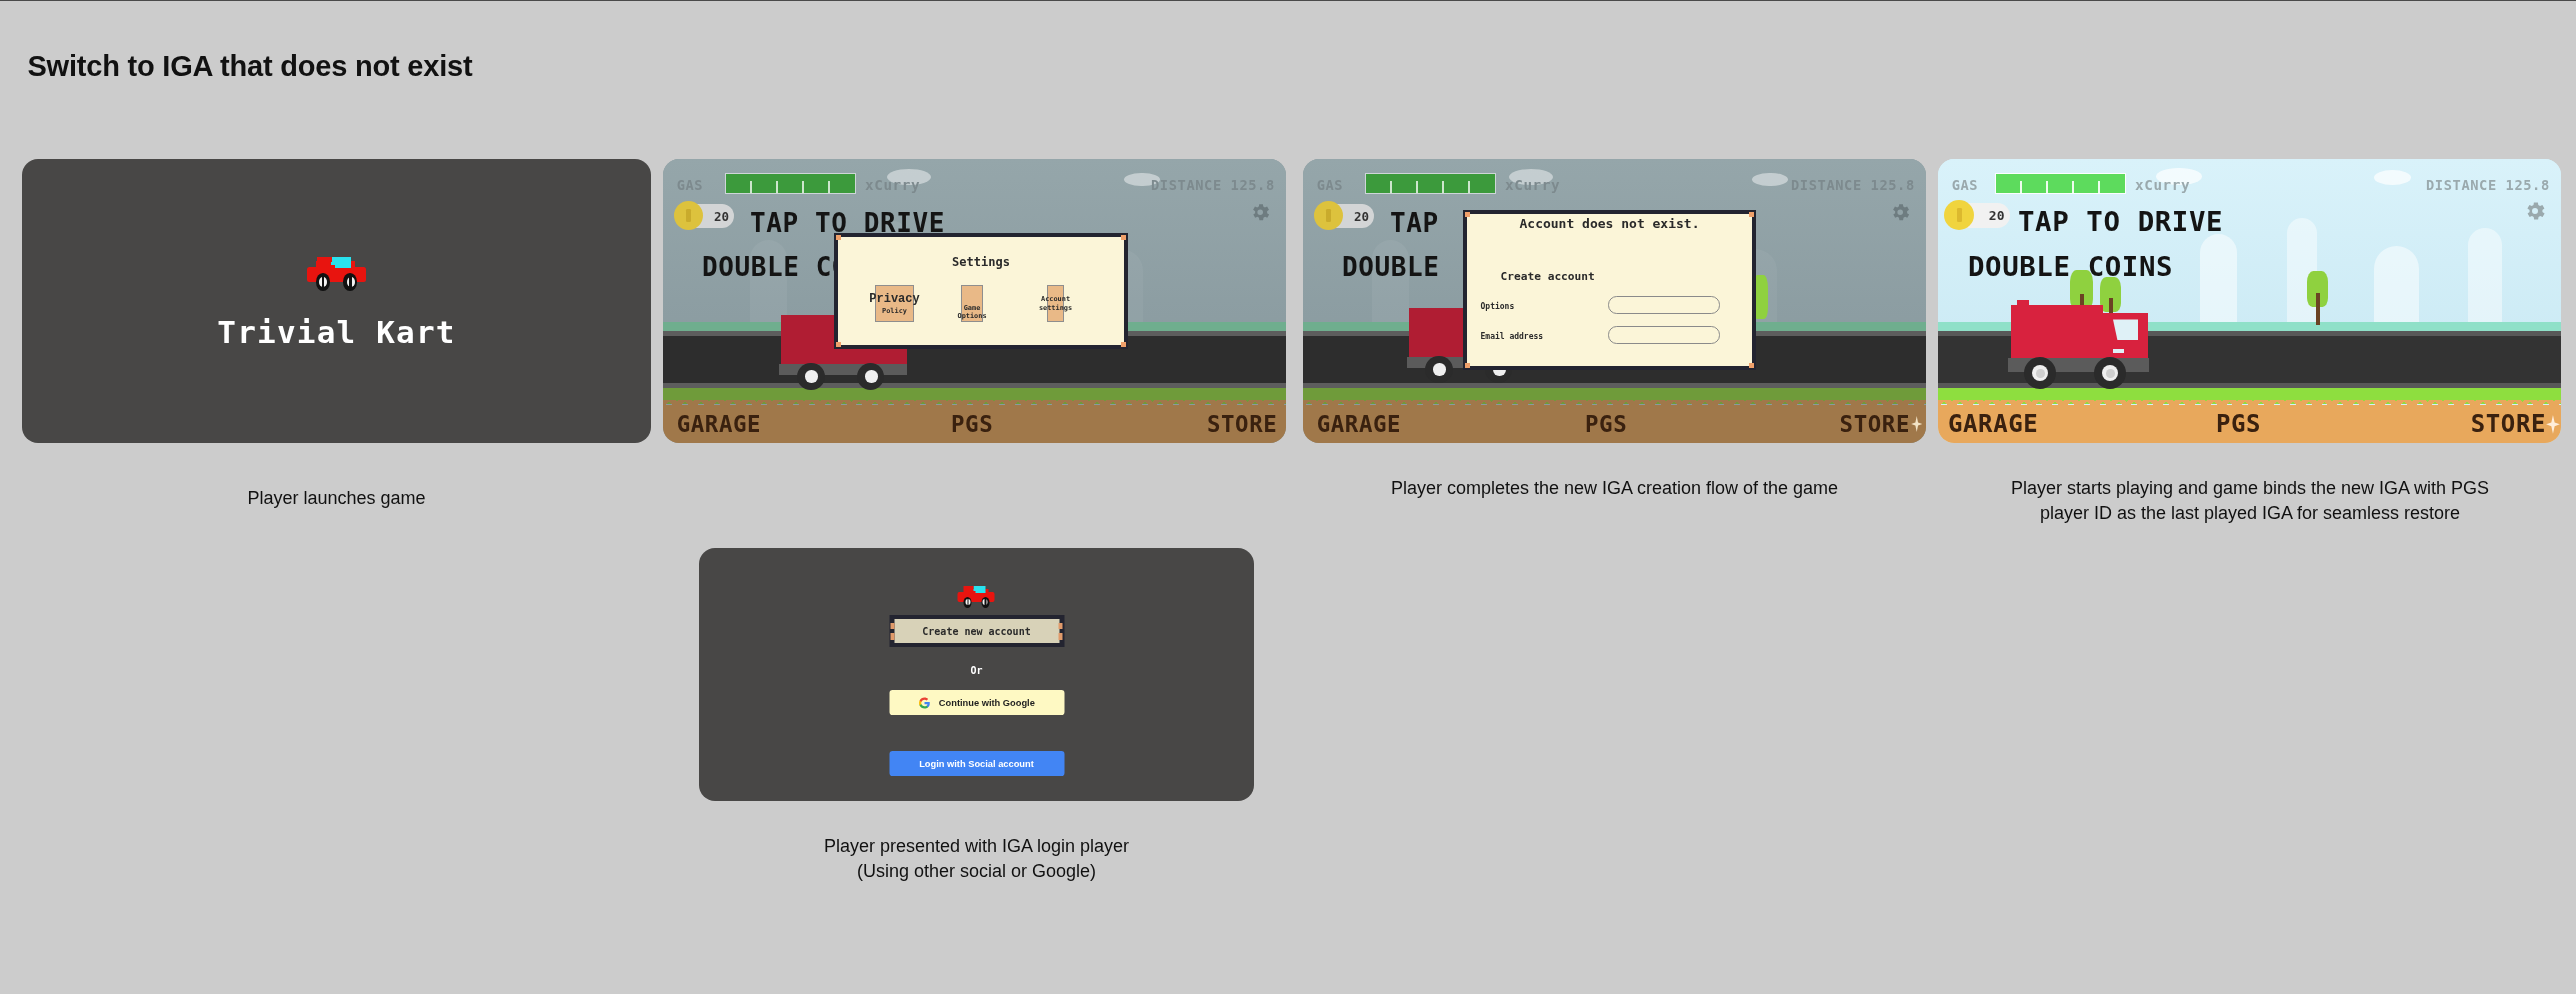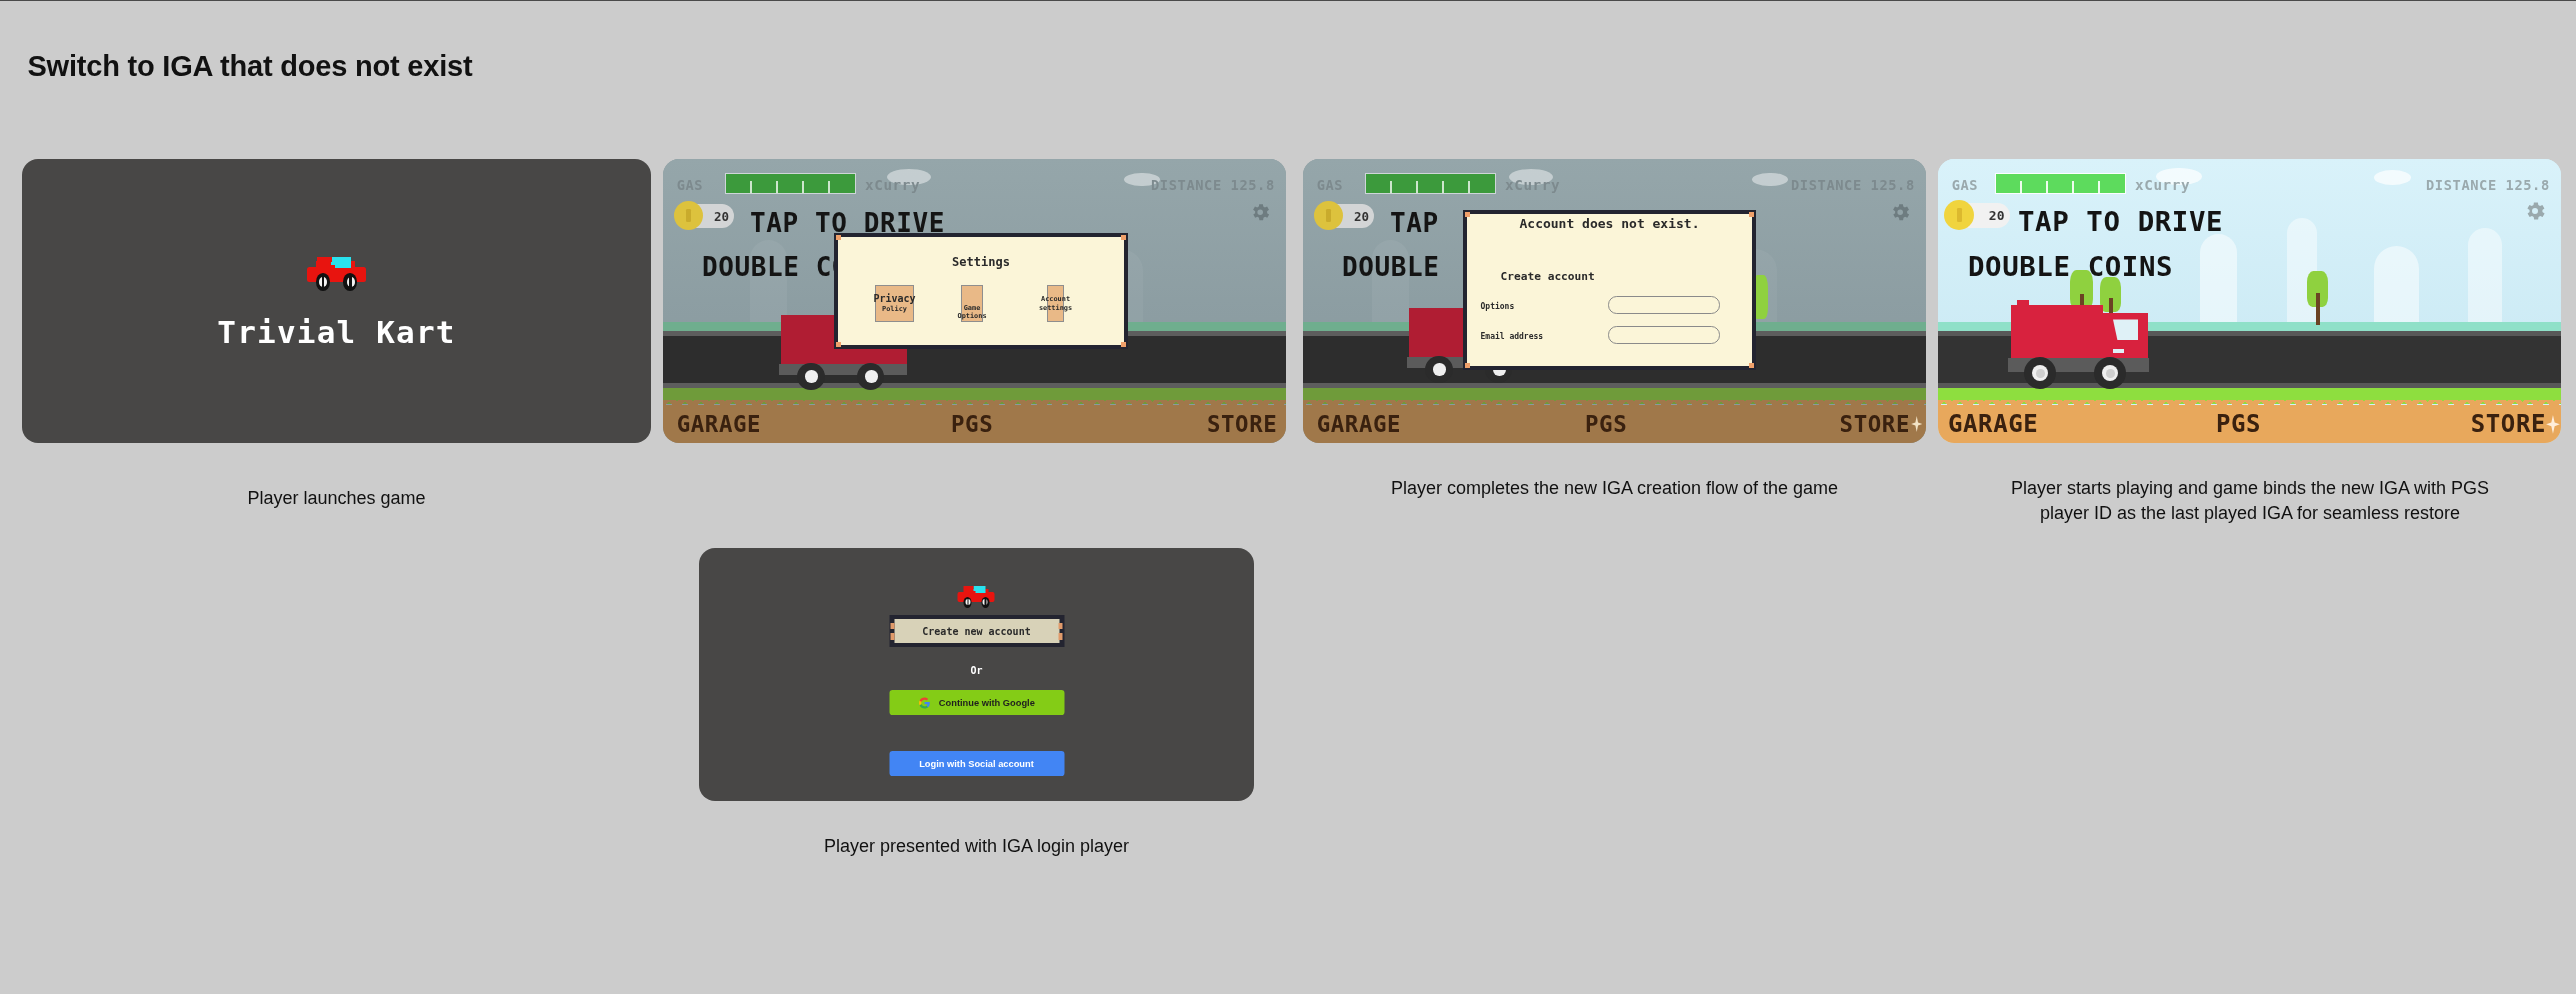--- a/index.html
+++ b/index.html
@@ -140,21 +140,21 @@
   .cb-nub { position:absolute; background:#e09a6a; width:4.4px; height:6.9px; }
   .cb-text {
     position:absolute; inset:0; display:flex; align-items:center; justify-content:center;
     font-family:"DejaVu Sans Mono", monospace; font-weight:700; color:#2a2a2a;
   }
   .or-text {
     position:absolute; left:0; right:0; text-align:center; color:#fff;
     font-family:"DejaVu Sans Mono", monospace; font-weight:700;
   }
   .goog-btn {
-    position:absolute; background:#84cc16; border-radius:3.1px;
+    position:absolute; background:#fef9c3; border-radius:3.1px;
     display:flex; align-items:center; justify-content:center; gap:8.7px;
     font-size:9.3px; font-weight:bold; color:#1f1f1f;
   }
   .social-btn {
     position:absolute; background:#4285f4; border-radius:3.1px;
     display:flex; align-items:center; justify-content:center;
     font-size:9.3px; font-weight:bold; color:#fff;
   }
 
   
@@ -248,21 +248,21 @@
   <div class="dlg" style="left:171px; top:74px; width:294px; height:116px;">
     <div class="dlg-shadow"></div>
     <div class="dlg-face" style="left:4.4px; top:4.4px; right:4.4px; bottom:4.4px;"></div>
     <div class="dlg-corner" style="left:1.9px;  top:1.9px;"></div>
     <div class="dlg-corner" style="right:1.9px; top:1.9px;"></div>
     <div class="dlg-corner" style="left:1.9px;  bottom:1.9px;"></div>
     <div class="dlg-corner" style="right:1.9px; bottom:1.9px;"></div>
     <div class="dlg-title" style="top:22.4px; font-size:12px;">Settings</div>
     <div class="pix-btn" style="left:41px; top:52px; width:39px; height:37px;">
       <div>
-        <div style="font-size:10px;">Privacy</div>
+        <div style="font-size:12px;font-family:Liberation Mono, monospace;">Privacy</div>
         <div style="font-size:6.9px;">Policy</div>
       </div>
     </div>
     <div class="pix-btn" style="left:127px; top:52px; width:22px; height:37px;align-items:flex-end;">
       <div>
         <div style="font-size:6.9px;">Game</div>
         <div style="font-size:6.9px;">Options</div>
       </div>
     </div>
     <div class="pix-btn" style="left:213px; top:52px; width:17px; height:37px;">
@@ -464,14 +464,15 @@
     </span>
     <span>Continue with Google</span>
   </div>
 
   <div class="social-btn" style="left:50%; transform:translateX(-50%); top:175px; width:175px; height:25px;margin-top:28px;">
     <span>Login with Social account</span>
   </div>
 </div>
 <div class="caption" style="left:699px; top:833px; width:555px;">
   <div>Player presented with IGA login player</div>
+  <div>(Using other social or Google)</div>
 </div>
 
 
 </body></html>

